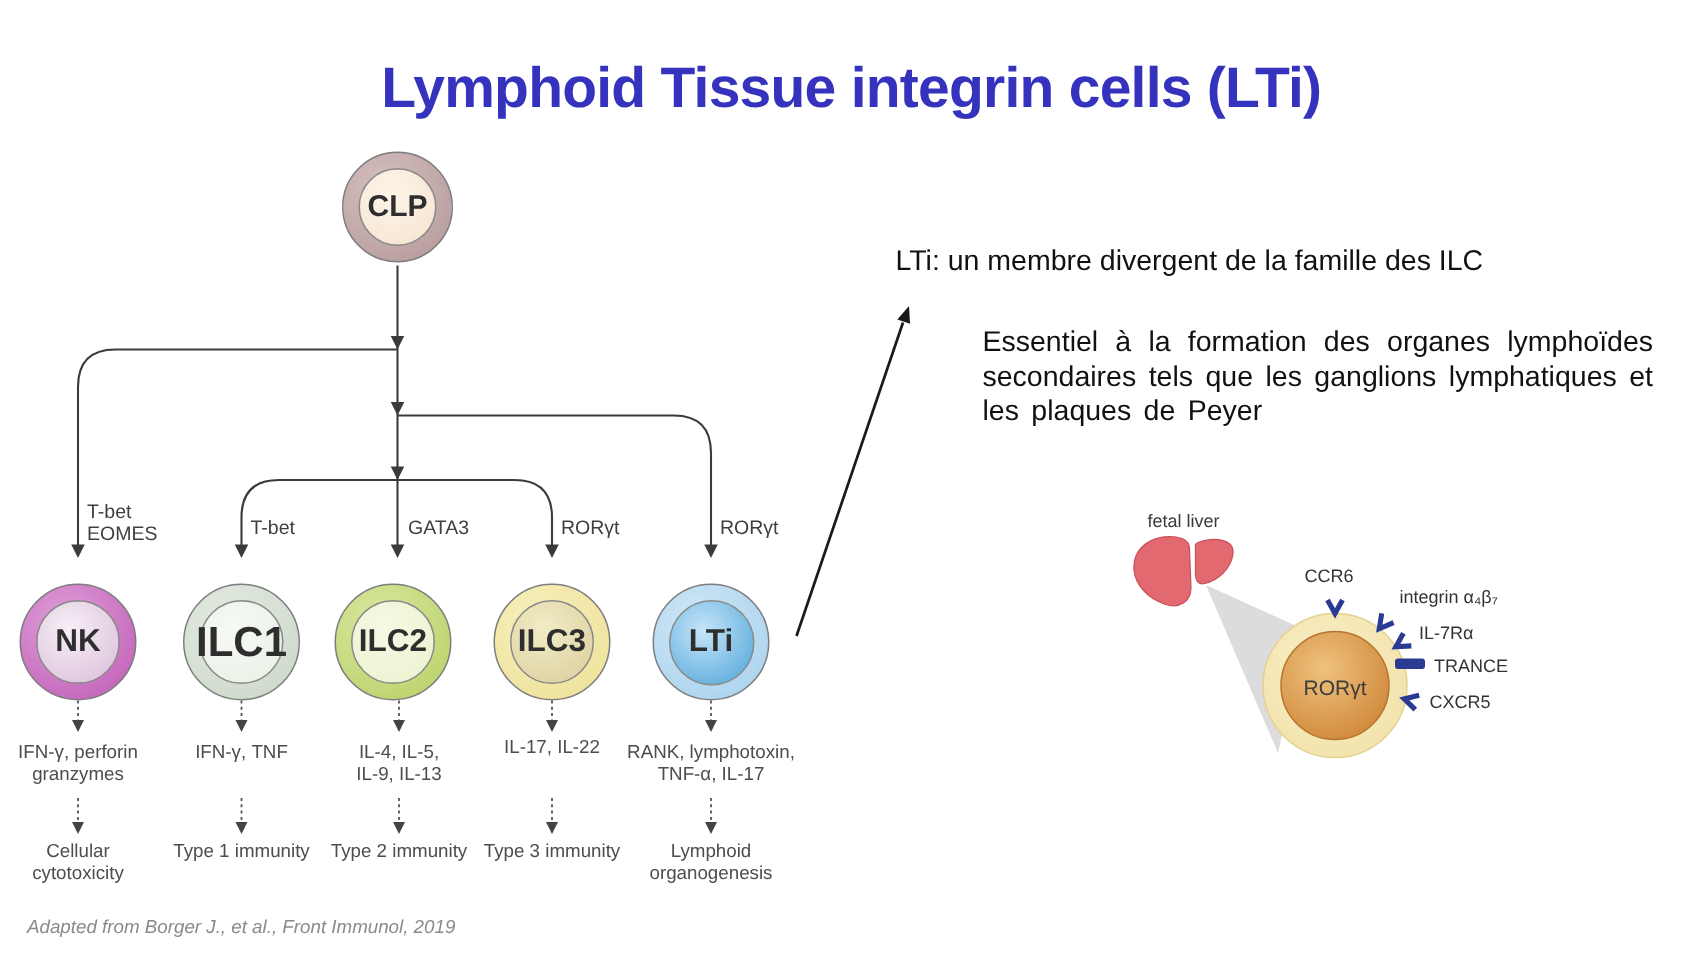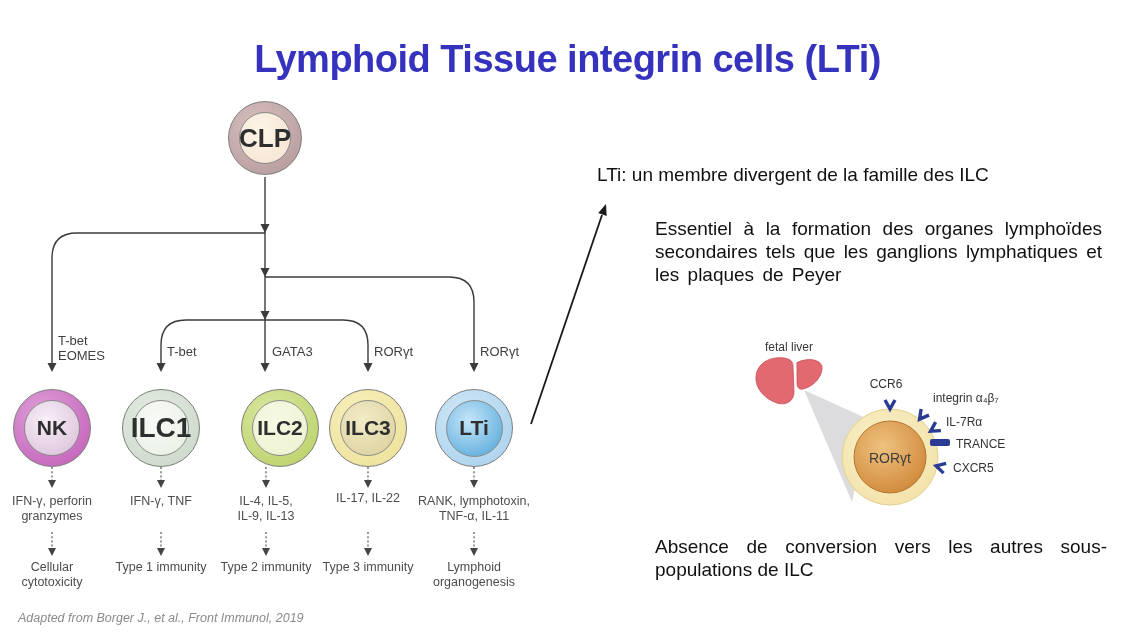--- a/index.html
+++ b/index.html
@@ -87,21 +87,21 @@
     <g>
       <line x1="531" y1="424" x2="602" y2="215" stroke="#1a1a1a" stroke-width="1.8"></line>
       <polygon points="606,204 606.7,215.9 598.2,213" fill="#1a1a1a"></polygon>
     </g>
   </svg>
 
   <div id="title" class="abs">Lymphoid Tissue integrin cells (LTi)</div>
 
   <div class="c-outer clp-o" style="left:228px;top:101px;width:74px;height:74px;">
     <div class="c-inner clp-i" style="width:52px;height:52px;">
-      <span class="c-label" style="font-size:26px;">CLP</span>
+      <span class="c-label" style="font-size:20px;">CLP</span>
     </div>
   </div>
 
   <div class="c-outer nk-o" style="left:13px;top:389px;width:78px;height:78px;">
     <div class="c-inner nk-i" style="width:56px;height:56px;">
       <span class="c-label">NK</span>
     </div>
   </div>
   <div class="abs factor" style="left:58px;top:333px;">T-bet
 EOMES</div>
@@ -112,21 +112,21 @@
 
   <div class="c-outer ilc1-o" style="left:122px;top:389px;width:78px;height:78px;">
     <div class="c-inner ilc1-i" style="width:56px;height:56px;">
       <span class="c-label" style="font-size:28px;">ILC1</span>
     </div>
   </div>
   <div class="abs factor" style="left:167px;top:344px;">T-bet</div>
   <div class="abs cyto" style="left:86px;top:494px;">IFN-γ, TNF</div>
   <div class="abs outcome" style="left:86px;top:560px;">Type 1 immunity</div>
 
-  <div class="c-outer ilc2-o" style="left:241px;top:389px;width:78px;height:78px;justify-content:center;">
+  <div class="c-outer ilc2-o" style="left:223px;top:389px;width:78px;height:78px;justify-content:center;">
     <div class="c-inner ilc2-i" style="width:56px;height:56px;">
       <span class="c-label" style="font-size:21px;">ILC2</span>
     </div>
   </div>
   <div class="abs factor" style="left:272px;top:344px;">GATA3</div>
   <div class="abs cyto" style="left:191px;top:494px;">IL-4, IL-5,
 IL-9, IL-13</div>
   <div class="abs outcome" style="left:191px;top:560px;">Type 2 immunity</div>
 
   <div class="c-outer ilc3-o" style="left:329px;top:389px;width:78px;height:78px;">
@@ -138,27 +138,26 @@
   <div class="abs cyto" style="left:293px;top:491px;">IL-17, IL-22</div>
   <div class="abs outcome" style="left:293px;top:560px;">Type 3 immunity</div>
 
   <div class="c-outer lti-o" style="left:435px;top:389px;width:78px;height:78px;">
     <div class="c-inner lti-i" style="width:57px;height:57px;">
       <span class="c-label">LTi</span>
     </div>
   </div>
   <div class="abs factor" style="left:480px;top:344px;">RORγt</div>
   <div class="abs cyto" style="left:399px;top:494px;">RANK, lymphotoxin,
-TNF-α, IL-11</div>
+TNF-α, IL-17</div>
   <div class="abs outcome" style="left:399px;top:560px;">Lymphoid
 organogenesis</div>
 
   <div id="txt-divergent" class="abs fr">LTi: un membre divergent de la famille des ILC</div>
   <div id="txt-essentiel" class="abs fr">Essentiel à la formation des organes lymphoïdes secondaires tels que les ganglions lymphatiques et les plaques de Peyer</div>
-  <div id="txt-absence" class="abs fr">Absence de conversion vers les autres sous-populations de ILC</div>
 
   <svg class="abs" style="left:740px;top:332px;" width="300" height="200" viewBox="0 0 300 200">
     <text x="25" y="19" font-size="12" fill="#3a3a3a">fetal liver</text>
     <polygon points="64,58 130,88 112,170" fill="#dcdcdf"></polygon>
     <g>
       <path d="M16,48 C15,33 28,24 44,26 C51,27 53,30 53,34 L54,60 C54,69 46,74 37,71 C25,67 17,58 16,48 Z" fill="#e2696f" stroke="#c95058" stroke-width="0.8"></path>
       <path d="M58,30 C70,25 83,28 82,37 C81,47 72,55 63,57 C59,58 57,55 57,51 L57,34 C57,31 56,31 58,30 Z" fill="#e2696f" stroke="#c95058" stroke-width="0.8"></path>
     </g>
     <defs>
       <radialGradient id="cellInner" cx="40%" cy="35%" r="75%">

